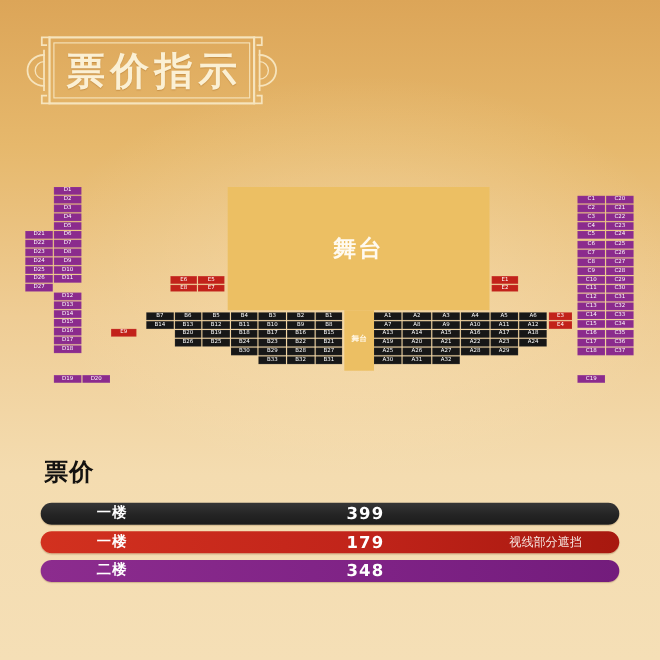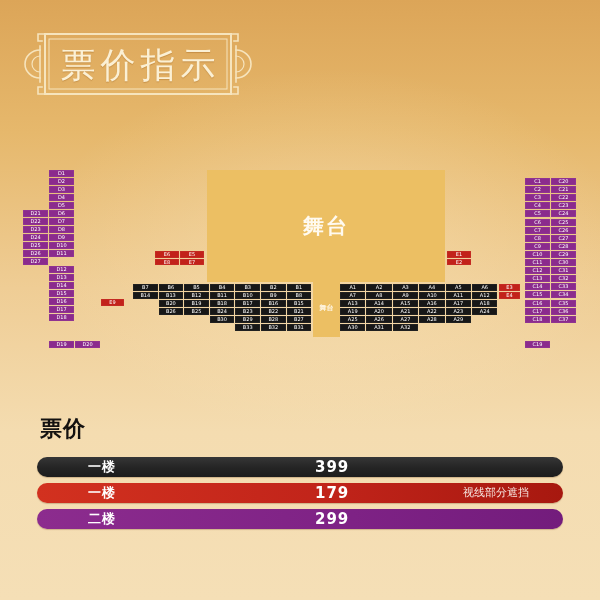--- a/index.html
+++ b/index.html
@@ -8,21 +8,21 @@
     font-family: "DejaVu Sans", sans-serif;
     background:
       radial-gradient(ellipse 420px 260px at 330px 250px, rgba(255,240,205,0.35), rgba(255,240,205,0) 70%),
       linear-gradient(180deg, #dca558 0%, #e6b86c 22%, #efcd95 48%, #f4dcb0 72%, #f5dfb6 100%);
   }
   .abs { position:absolute; }
   
   #title-banner { left:0; top:0; width:260px; height:110px; }
   #title-text {
     position:absolute; left:44px; top:44px; width:193px; text-align:center;
-    font-size:35px; font-weight:normal; letter-spacing:5px; line-height:42px;
+    font-size:35px; font-weight:bold; letter-spacing:5px; line-height:42px;
     color:#fbf0d4; font-family:"DejaVu Sans", sans-serif;
     text-shadow:0 1px 1px rgba(150,90,20,0.35);
   }
   
   #stage { left:207px; top:170px; width:238px; height:112px; background:#ecbf63; }
   #stage-label {
     position:absolute; left:0; right:0; top:42px; text-align:center;
     color:#fffaf0; font-size:21px; font-weight:bold; letter-spacing:2px;
   }
   #runway { left:313px; top:282px; width:27px; height:55px; background:#ecbf63; }
@@ -261,15 +261,15 @@
   <span class="bar-price">399</span>
   <span class="bar-note"></span>
 </div>
 <div class="bar red">
   <span class="bar-level">一楼</span>
   <span class="bar-price">179</span>
   <span class="bar-note">视线部分遮挡</span>
 </div>
 <div class="bar purple">
   <span class="bar-level">二楼</span>
-  <span class="bar-price">299</span>
+  <span class="bar-price">348</span>
   <span class="bar-note"></span>
 </div>
 
 </body></html>

